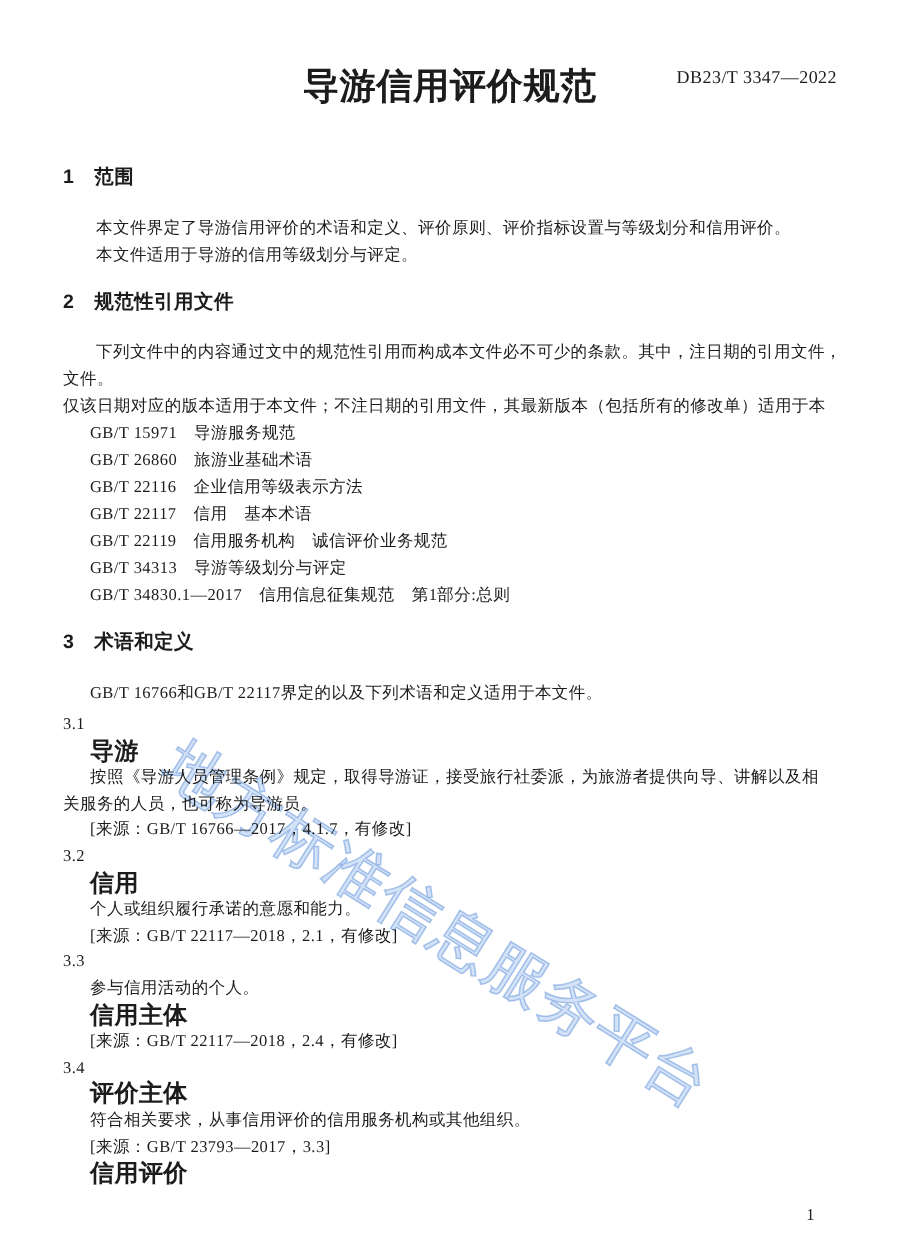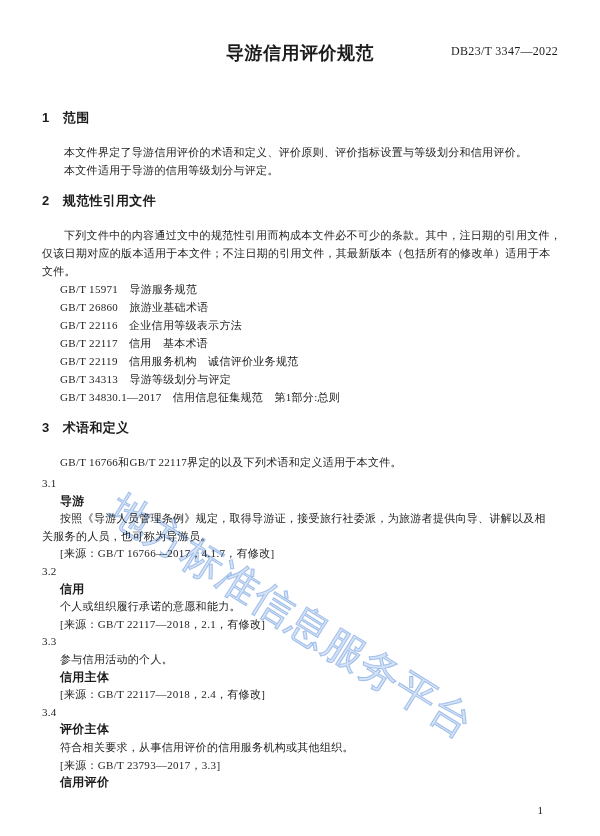--- a/index.html
+++ b/index.html
@@ -37,21 +37,21 @@
     margin-top:24px;
   }
 
   .title {
     position:absolute; top:41px; left:0; width:100%;
     z-index:1;
     margin:0;
     text-align:center;
     font-family:"Liberation Sans","DejaVu Sans",sans-serif;
     font-weight:700;
-    font-size:18px;
+    font-size:24px;
     letter-spacing:0.5px;
   }
 
   .content {
     position:absolute; top:96px; left:42px; width:495px;
     z-index:1;
     font-size:11px;
     line-height:18px;
     letter-spacing:0.3px;
   }
@@ -67,21 +67,21 @@
   }
 
   .indent { text-indent:2em; }   
   .ml     { margin-left:18px; }  
 
   .terms { margin-top:4px; }
   .terms .line { line-height:17.6px; }
   .term-name {
     font-family:"Liberation Sans","DejaVu Sans",sans-serif;
     font-weight:700;
-    font-size:12px;
+    font-size:16px;
   }
 
   .page-number {
     position:absolute; top:804px; right:57px;
     z-index:1;
     font-size:11px;
   }
 </style>
 </head>
 <body>
@@ -95,22 +95,22 @@
   <h1 class="title">导游信用评价规范</h1>
 
   <div class="content">
 
     <div class="sec-heading">1　范围</div>
     <div class="line indent">本文件界定了导游信用评价的术语和定义、评价原则、评价指标设置与等级划分和信用评价。</div>
     <div class="line indent">本文件适用于导游的信用等级划分与评定。</div>
 
     <div class="sec-heading">2　规范性引用文件</div>
     <div class="line indent">下列文件中的内容通过文中的规范性引用而构成本文件必不可少的条款。其中，注日期的引用文件，</div>
+    <div class="line">文件。</div>
     <div class="line">仅该日期对应的版本适用于本文件；不注日期的引用文件，其最新版本（包括所有的修改单）适用于本</div>
-    <div class="line">文件。</div>
     <div class="line ml">GB/T 15971　导游服务规范</div>
     <div class="line ml">GB/T 26860　旅游业基础术语</div>
     <div class="line ml">GB/T 22116　企业信用等级表示方法</div>
     <div class="line ml">GB/T 22117　信用　基本术语</div>
     <div class="line ml">GB/T 22119　信用服务机构　诚信评价业务规范</div>
     <div class="line ml">GB/T 34313　导游等级划分与评定</div>
     <div class="line ml">GB/T 34830.1—2017　信用信息征集规范　第1部分:总则</div>
 
     <div class="sec-heading">3　术语和定义</div>
     <div class="line ml">GB/T 16766和GB/T 22117界定的以及下列术语和定义适用于本文件。</div>

